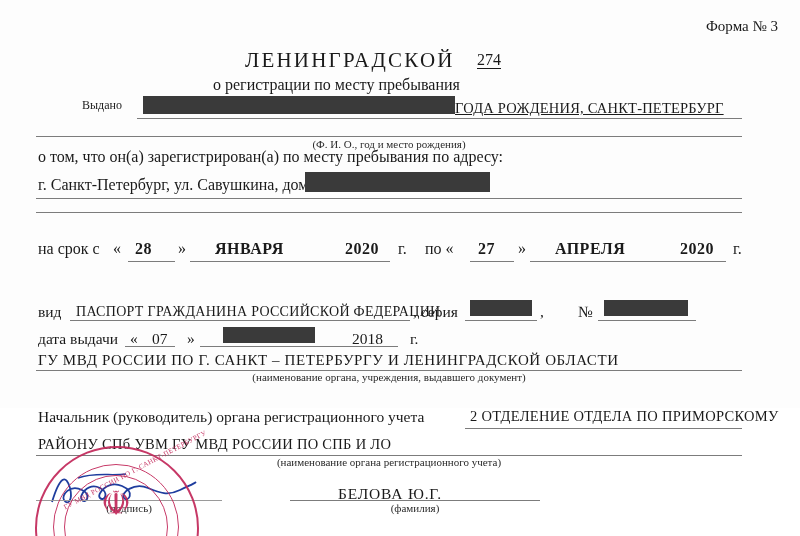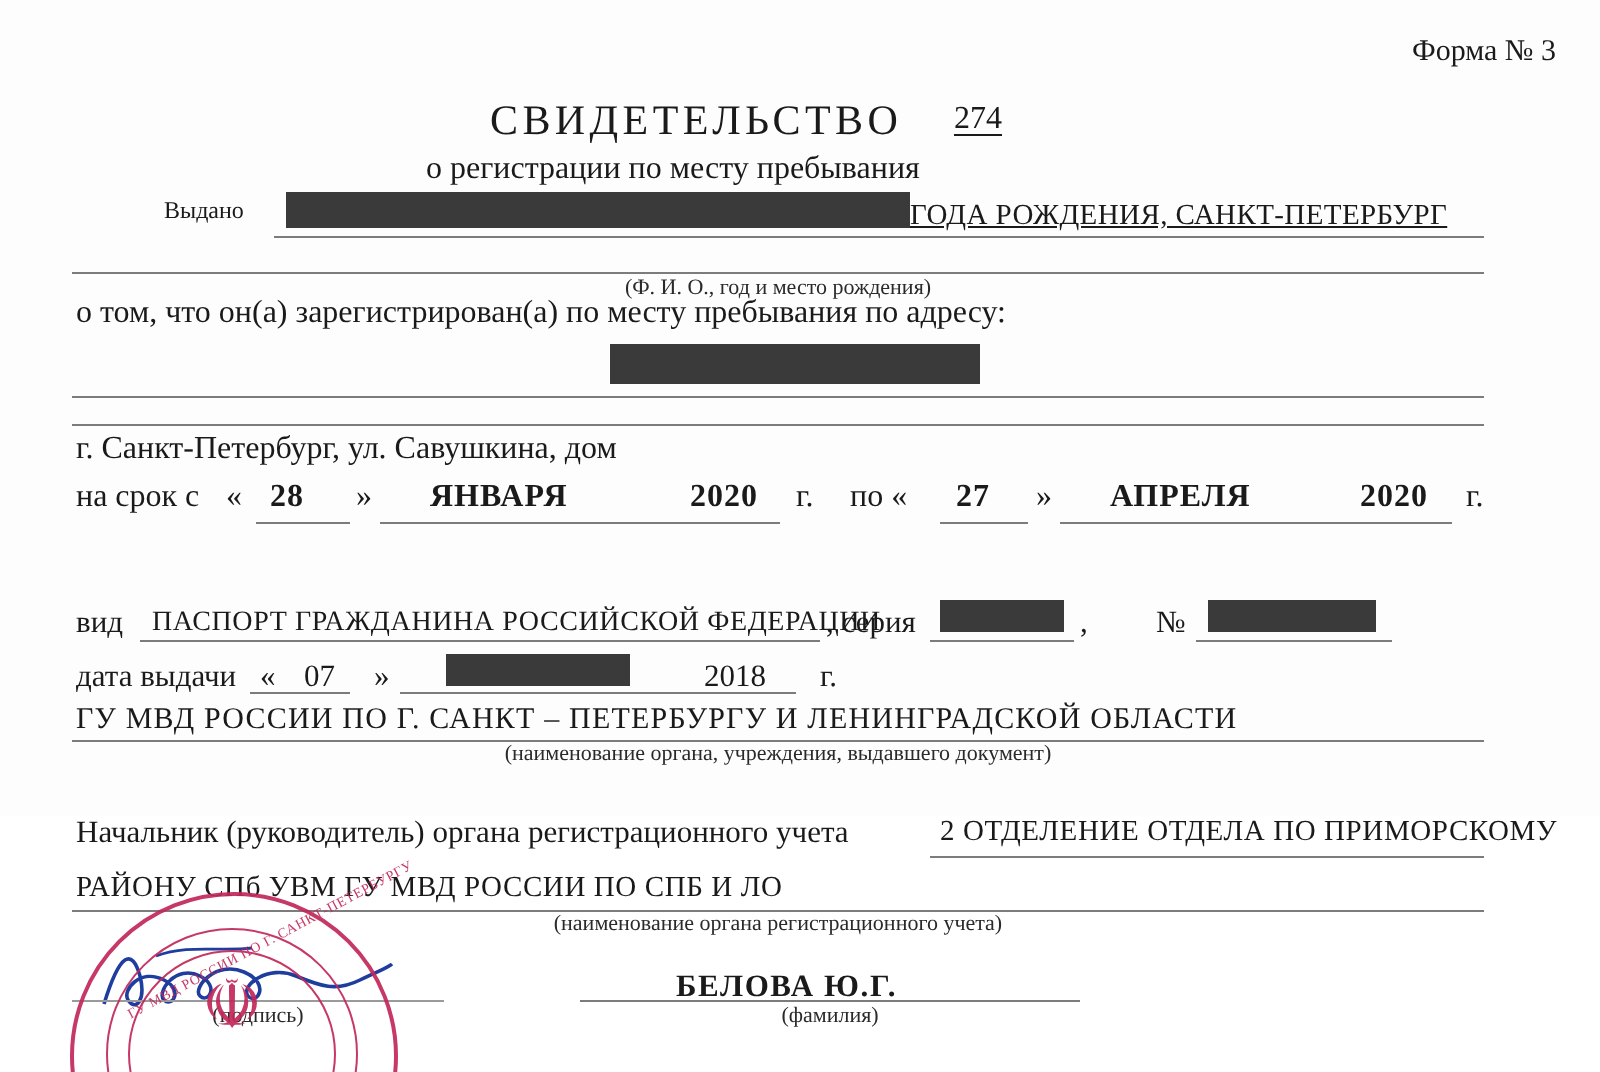--- a/index.html
+++ b/index.html
@@ -89,21 +89,20 @@
 
   .line-about {
     left: 38px;
     top: 148px;
     font-size: 16px;
   }
   .line-address {
     left: 38px;
     top: 176px;
     font-size: 16px;
-    margin-top: 40px;
   }
 
   .term-row { font-size: 16px; }
   .term-bold { font-weight: 700; letter-spacing: 0.5px; }
 
   .sect2 { font-size: 15.5px; }
 
   .org-line {
     left: 38px;
     top: 352px;
@@ -127,21 +126,20 @@
     top: 436px;
     font-size: 14.5px;
     letter-spacing: 0.3px;
   }
 
   .fam-name {
     left: 338px;
     top: 485px;
     font-size: 15.5px;
     letter-spacing: 0.8px;
-    font-weight: bold;
   }
 
   
   .stamp {
     position: absolute;
     left: 35px;
     top: 446px;
     width: 160px;
     height: 160px;
     border: 2px solid #c2285a;
@@ -189,21 +187,21 @@
     color: #1f3d9e;
   }
 </style>
 </head>
 <body>
 
 <div class="page">
 
   <div class="abs form-no">Форма № 3</div>
 
-  <div class="abs doc-title">СВИДЕТЕЛЬСТВО</div>
+  <div class="abs doc-title">ЛЕНИНГРАДСКОЙ</div>
   <div class="abs doc-number">274</div>
   <div class="abs doc-subtitle">о регистрации по месту пребывания</div>
 
   <div class="abs label-vydano">Выдано</div>
   <div class="redact" style="left:143px; top:96px; width:312px; height:18px;"></div>
   <div class="abs tail-born">ГОДА РОЖДЕНИЯ, САНКТ-ПЕТЕРБУРГ</div>
   <div class="rule" style="left:137px; top:118px; width:605px;"></div>
 
   <div class="rule" style="left:36px; top:136px; width:706px;"></div>
   <div class="cap" style="left:36px; top:138px; width:706px;">(Ф. И. О., год и место рождения)</div>

